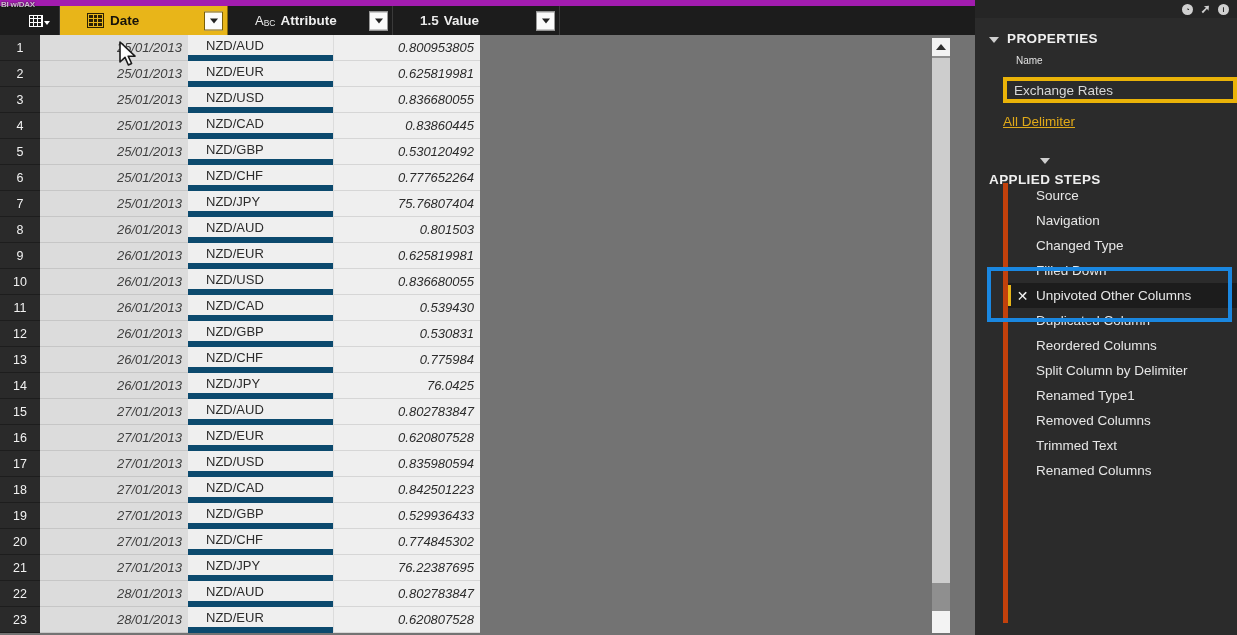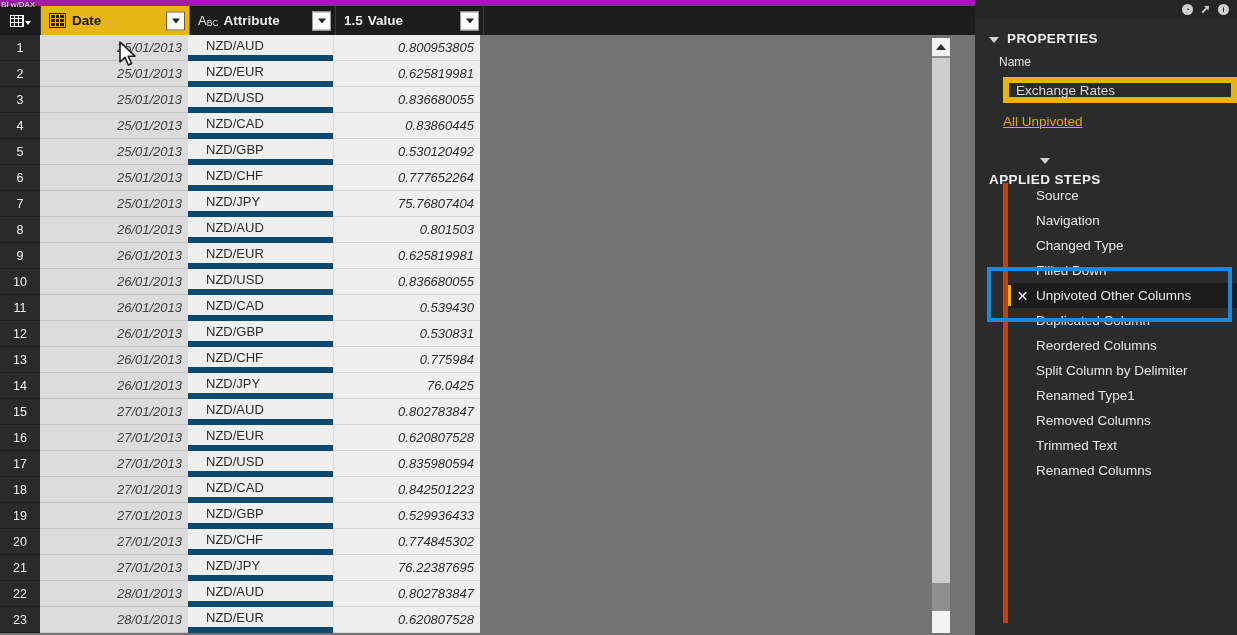--- a/index.html
+++ b/index.html
@@ -28,20 +28,21 @@
   #header-row{
     position:absolute;left:0;top:6px;height:29px;width:975px;
     background:#1c1c1c;display:flex;align-items:stretch;
     border-bottom:1px solid #000;
   }
   .hcell{
     position:relative;display:flex;align-items:center;
     background:#1c1c1c;color:#f0f0f0;
     border-right:1px solid #3a3a3a;
     font-size:13.5px;
+    padding-left:19px;
   }
   #h-corner{width:40px;justify-content:center;background:#1c1c1c;}
   .corner-ico{display:flex;align-items:center;gap:1px;}
   .grid-glyph{
     width:14px;height:12px;background:#fff;
     display:grid;grid-template-columns:repeat(3,1fr);
     grid-template-rows:repeat(3,1fr);gap:1px;padding:1px;
     box-sizing:border-box;
   }
   .grid-glyph i{background:#1c1c1c;display:block;}
@@ -164,25 +165,25 @@
     display:flex;align-items:center;gap:8px;
     font-size:13.5px;font-weight:bold;color:#efefef;letter-spacing:.4px;
   }
   .tri{
     width:0;height:0;border-left:5px solid transparent;
     border-right:5px solid transparent;border-top:6px solid #cfcfcf;
     margin-top:2px;
   }
   #props-hdr{position:absolute;left:14px;top:31px;}
   #lbl-name{
-    position:absolute;left:24px;top:55px;font-size:12px;color:#e2e2e2;
+    position:absolute;left:41px;top:55px;font-size:10px;color:#e2e2e2;
   }
   #name-box{
     position:absolute;left:28px;top:77px;width:234px;height:26px;
-    background:#2b2b2b;border:6px solid #eab308;box-sizing:border-box;
+    background:#2b2b2b;border:4px solid #eab308;box-sizing:border-box;
     display:flex;align-items:center;padding-left:7px;
     font-size:13.5px;color:#d8d8d8;
   }
   #all-props{
     position:absolute;left:28px;top:114px;font-size:13.5px;
     color:#e0a919;text-decoration:underline;cursor:pointer;
   }
   #steps-hdr{position:absolute;left:14px;top:156px;flex-direction:column;}
 
   #steps-list{
@@ -465,21 +466,21 @@
       <span class="tri"></span>
       <span>PROPERTIES</span>
     </div>
 
     <div id="lbl-name">Name</div>
 
     <div id="name-box">
       <span>Exchange Rates</span>
     </div>
 
-    <div id="all-props">All Unpivoted</div>
+    <div id="all-props">All Delimiter</div>
 
     <div class="sect-hdr" id="steps-hdr">
       <span class="tri"></span>
       <span>APPLIED STEPS</span>
     </div>
 
     <div id="steps-list">
         <div class="step">
           <span>Source</span>
         </div>

